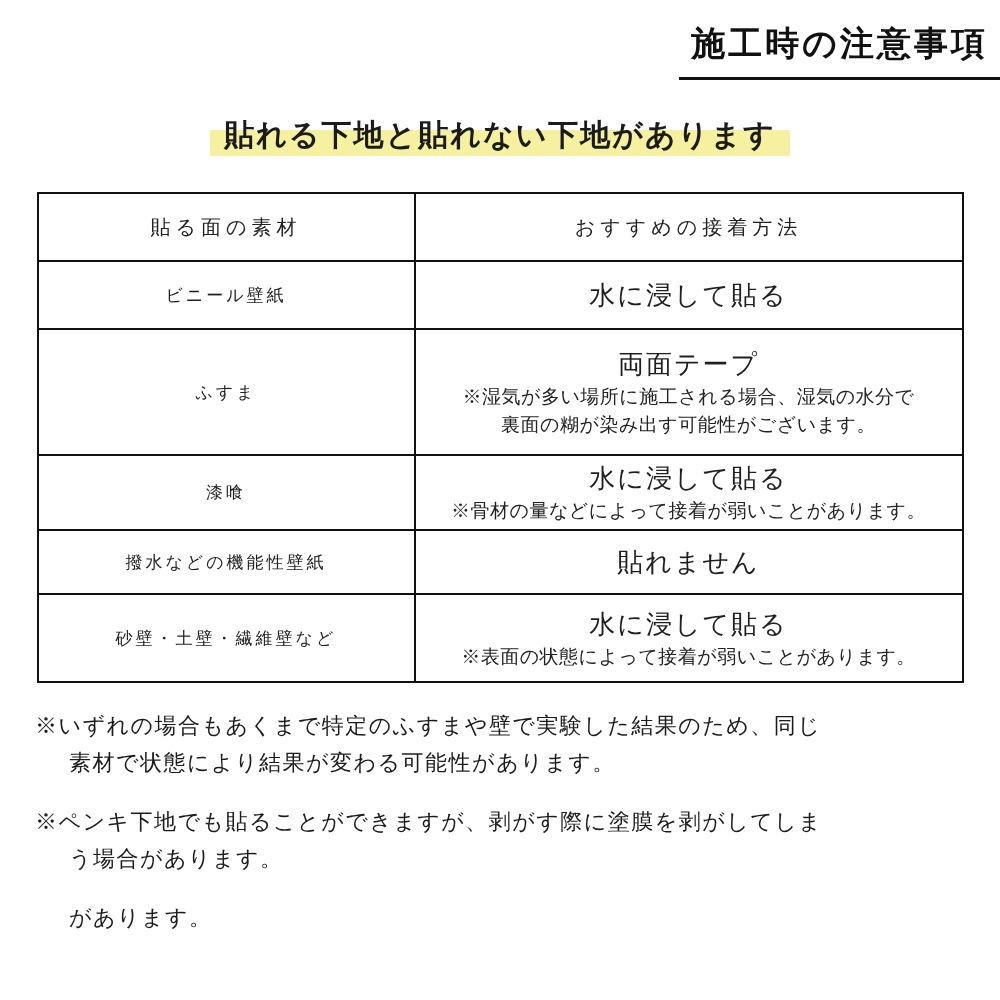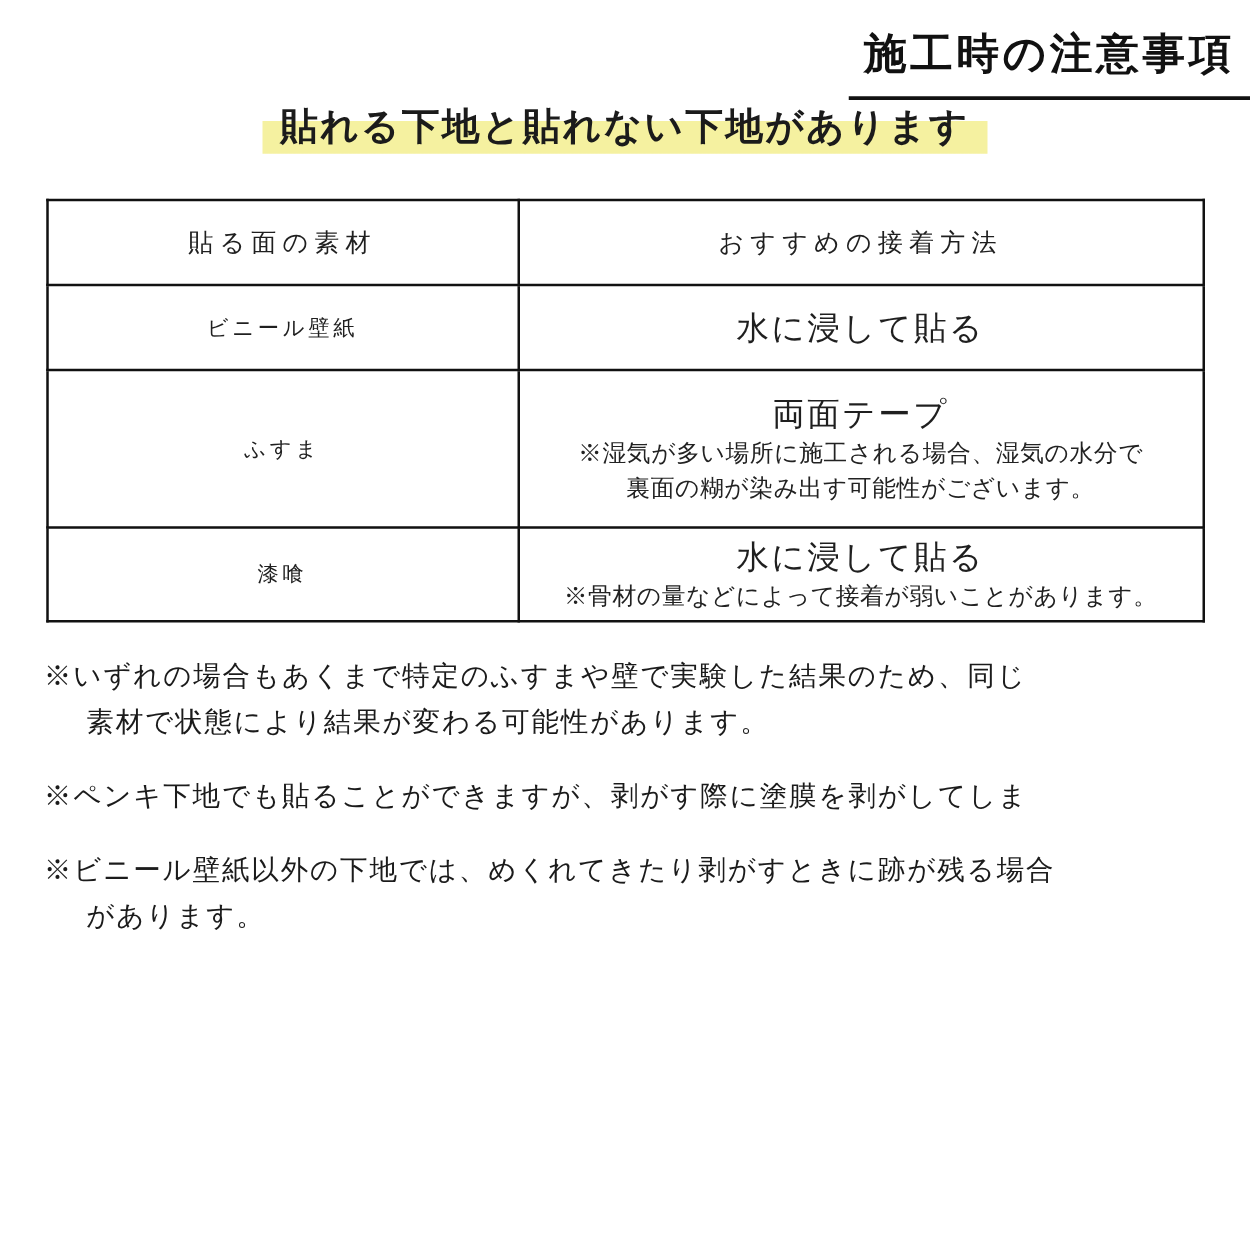--- a/index.html
+++ b/index.html
@@ -25,21 +25,21 @@
     font-size: 34px;
     font-weight: bold;
     letter-spacing: 3px;
     line-height: 1.4;
     color: #111111;
     border-bottom: 3px solid #111111;
     padding: 0 12px 9px 12px;
   }
 
   
-  .subtitle-wrap { text-align: center; }
+  .subtitle-wrap { text-align: center; margin-top: 33px; }
   .subtitle {
     display: inline-block;
     font-size: 30px;
     font-weight: bold;
     letter-spacing: 2px;
     line-height: 1.45;
     color: #1b1b1b;
     padding: 0 14px;
     background: linear-gradient(to bottom, transparent 40%, #f5f1a0 40%, #f5f1a0 100%);
   }
@@ -161,31 +161,46 @@
       <tr class="r-2">
         <td class="mat">漆喰</td>
         <td class="met">
           <div class="method-main">水に浸して貼る</div>
           <div class="method-note">
             <span class="note-line">※骨材の量などによって接着が弱いことがあります。</span>
           </div>
         </td>
       </tr>
 
-
+      <tr class="r-3">
+        <td class="mat">撥水などの機能性壁紙</td>
+        <td class="met">
+          <div class="method-main">貼れません</div>
+        </td>
+      </tr>
+
+      <tr class="r-4">
+        <td class="mat">砂壁・土壁・繊維壁など</td>
+        <td class="met">
+          <div class="method-main">水に浸して貼る</div>
+          <div class="method-note">
+            <span class="note-line">※表面の状態によって接着が弱いことがあります。</span>
+          </div>
+        </td>
+      </tr>
     </tbody>
   </table>
 
   <section class="footnotes">
     <p class="footnote">
       <span class="fn-line1">※いずれの場合もあくまで特定のふすまや壁で実験した結果のため、同じ</span>
       <span class="fn-line2">素材で状態により結果が変わる可能性があります。</span>
     </p>
     <p class="footnote">
       <span class="fn-line1">※ペンキ下地でも貼ることができますが、剥がす際に塗膜を剥がしてしま</span>
+      <span class="fn-line2">う場合があります。</span>
     </p>
     <p class="footnote">
-      <span class="fn-line1">※ビニール壁紙以外の下地では、めくれてきたり剥がすときに跡が残る場合</span>
       <span class="fn-line2">があります。</span>
     </p>
   </section>
 
 </main>
 
 </body></html>

